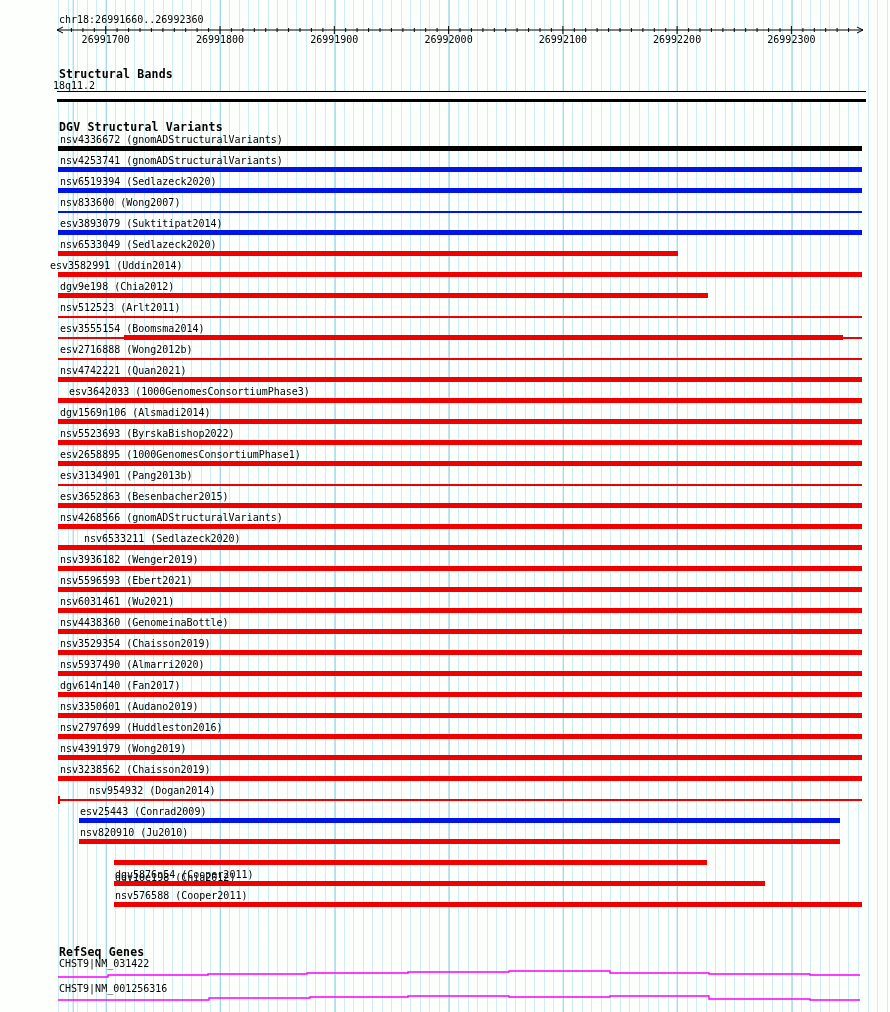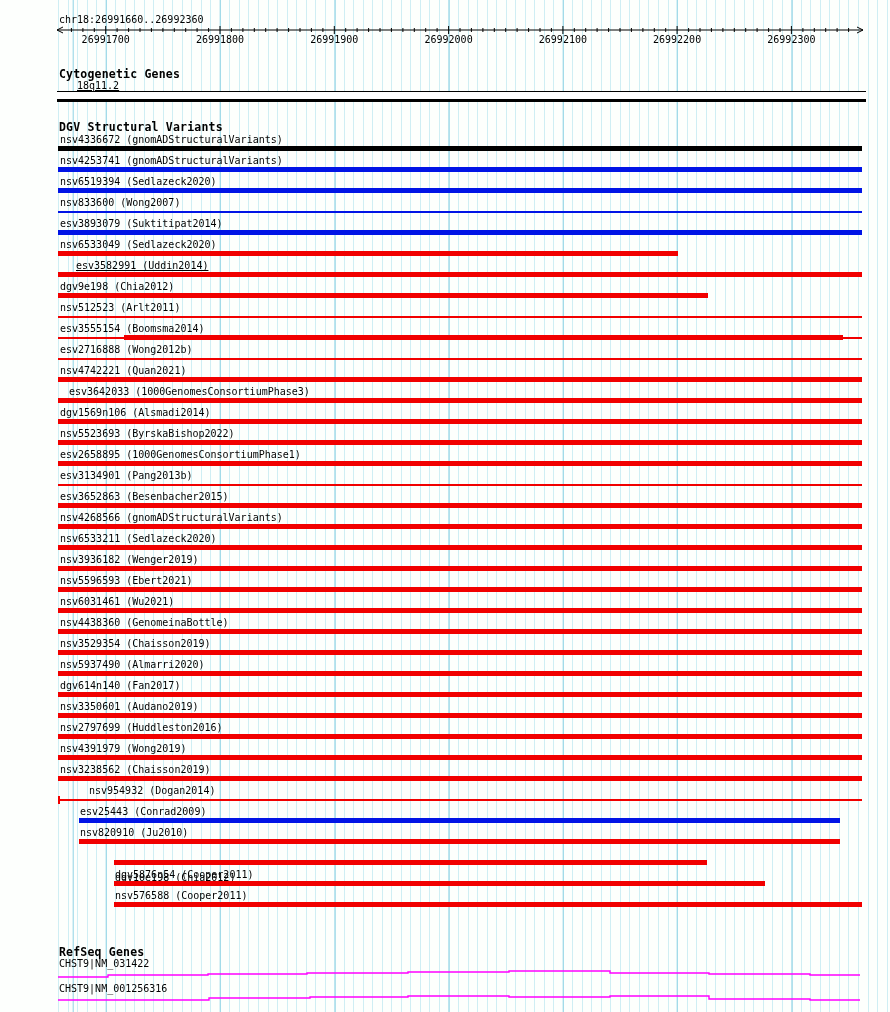--- a/index.html
+++ b/index.html
@@ -102,40 +102,40 @@
       <line x1="848.6" y1="28" x2="848.6" y2="32" stroke="#000"></line>
       <text x="105.7" y="43" text-anchor="middle" font-size="10" font-family="DejaVu Sans Mono,monospace" fill="#000">26991700</text>
       <text x="220.0" y="43" text-anchor="middle" font-size="10" font-family="DejaVu Sans Mono,monospace" fill="#000">26991800</text>
       <text x="334.3" y="43" text-anchor="middle" font-size="10" font-family="DejaVu Sans Mono,monospace" fill="#000">26991900</text>
       <text x="448.6" y="43" text-anchor="middle" font-size="10" font-family="DejaVu Sans Mono,monospace" fill="#000">26992000</text>
       <text x="562.9" y="43" text-anchor="middle" font-size="10" font-family="DejaVu Sans Mono,monospace" fill="#000">26992100</text>
       <text x="677.1" y="43" text-anchor="middle" font-size="10" font-family="DejaVu Sans Mono,monospace" fill="#000">26992200</text>
       <text x="791.4" y="43" text-anchor="middle" font-size="10" font-family="DejaVu Sans Mono,monospace" fill="#000">26992300</text>
     </svg>
 
-  <div class="heading" style="left:59px;top:68px;">Cytogenetic Genes</div>
-  <div class="txt" style="left:77px;top:80px;text-decoration:underline;">18q11.2</div>
+  <div class="heading" style="left:59px;top:68px;">Structural Bands</div>
+  <div class="txt" style="left:53px;top:80px;">18q11.2</div>
   <div class="cytoband"></div>
 
   <div class="heading" style="left:59px;top:121px;">DGV Structural Variants</div>
 
   <div id="dgv-rows">
       <div class="txt" style="left: 60px; top: 134px;">nsv4336672 (gnomADStructuralVariants)</div>
       <div class="bar" style="left: 58px; top: 146px; width: 804px; background: rgb(0, 0, 0);"></div>
       <div class="txt" style="left: 60px; top: 155px;">nsv4253741 (gnomADStructuralVariants)</div>
       <div class="bar" style="left: 58px; top: 167px; width: 804px; background: rgb(0, 20, 230);"></div>
       <div class="txt" style="left: 60px; top: 176px;">nsv6519394 (Sedlazeck2020)</div>
       <div class="bar" style="left: 58px; top: 188px; width: 804px; background: rgb(0, 20, 230);"></div>
       <div class="txt" style="left: 60px; top: 197px;">nsv833600 (Wong2007)</div>
       <div class="bar thin" style="left: 58px; top: 209px; width: 804px; background: rgb(0, 20, 230);"></div>
       <div class="txt" style="left: 60px; top: 218px;">esv3893079 (Suktitipat2014)</div>
       <div class="bar" style="left: 58px; top: 230px; width: 804px; background: rgb(0, 20, 230);"></div>
       <div class="txt" style="left: 60px; top: 239px;">nsv6533049 (Sedlazeck2020)</div>
       <div class="bar" style="left: 58px; top: 251px; width: 620px; background: rgb(241, 0, 0);"></div>
-      <div class="txt" style="left: 76px; top: 260px; text-decoration: underline;">esv3582991 (Uddin2014)</div>
+      <div class="txt" style="left: 50px; top: 260px;">esv3582991 (Uddin2014)</div>
       <div class="bar" style="left: 58px; top: 272px; width: 804px; background: rgb(241, 0, 0);"></div>
       <div class="txt" style="left: 60px; top: 281px;">dgv9e198 (Chia2012)</div>
       <div class="bar" style="left: 58px; top: 293px; width: 650px; background: rgb(241, 0, 0);"></div>
       <div class="txt" style="left: 60px; top: 302px;">nsv512523 (Arlt2011)</div>
       <div class="bar thin" style="left: 58px; top: 314px; width: 804px; background: rgb(241, 0, 0);"></div>
       <div class="txt" style="left: 60px; top: 323px;">esv3555154 (Boomsma2014)</div>
       <div class="bar thin" style="left: 58px; top: 335px; width: 66px; background: rgb(241, 0, 0);"></div>
       <div class="bar" style="left: 124px; top: 335px; width: 719px; background: rgb(241, 0, 0);"></div>
       <div class="bar thin" style="left: 843px; top: 335px; width: 19px; background: rgb(241, 0, 0);"></div>
       <div class="txt" style="left: 60px; top: 344px;">esv2716888 (Wong2012b)</div>
@@ -149,21 +149,21 @@
       <div class="txt" style="left: 60px; top: 428px;">nsv5523693 (ByrskaBishop2022)</div>
       <div class="bar" style="left: 58px; top: 440px; width: 804px; background: rgb(241, 0, 0);"></div>
       <div class="txt" style="left: 60px; top: 449px;">esv2658895 (1000GenomesConsortiumPhase1)</div>
       <div class="bar" style="left: 58px; top: 461px; width: 804px; background: rgb(241, 0, 0);"></div>
       <div class="txt" style="left: 60px; top: 470px;">esv3134901 (Pang2013b)</div>
       <div class="bar thin" style="left: 58px; top: 482px; width: 804px; background: rgb(241, 0, 0);"></div>
       <div class="txt" style="left: 60px; top: 491px;">esv3652863 (Besenbacher2015)</div>
       <div class="bar" style="left: 58px; top: 503px; width: 804px; background: rgb(241, 0, 0);"></div>
       <div class="txt" style="left: 60px; top: 512px;">nsv4268566 (gnomADStructuralVariants)</div>
       <div class="bar" style="left: 58px; top: 524px; width: 804px; background: rgb(241, 0, 0);"></div>
-      <div class="txt" style="left: 60px; top: 533px;">nsv6533211 (Sedlazeck2020)</div>
+      <div class="txt" style="left: 60px; top: 533px; padding-left: 24px;">nsv6533211 (Sedlazeck2020)</div>
       <div class="bar" style="left: 58px; top: 545px; width: 804px; background: rgb(241, 0, 0);"></div>
       <div class="txt" style="left: 60px; top: 554px;">nsv3936182 (Wenger2019)</div>
       <div class="bar" style="left: 58px; top: 566px; width: 804px; background: rgb(241, 0, 0);"></div>
       <div class="txt" style="left: 60px; top: 575px;">nsv5596593 (Ebert2021)</div>
       <div class="bar" style="left: 58px; top: 587px; width: 804px; background: rgb(241, 0, 0);"></div>
       <div class="txt" style="left: 60px; top: 596px;">nsv6031461 (Wu2021)</div>
       <div class="bar" style="left: 58px; top: 608px; width: 804px; background: rgb(241, 0, 0);"></div>
       <div class="txt" style="left: 60px; top: 617px;">nsv4438360 (GenomeinaBottle)</div>
       <div class="bar" style="left: 58px; top: 629px; width: 804px; background: rgb(241, 0, 0);"></div>
       <div class="txt" style="left: 60px; top: 638px;">nsv3529354 (Chaisson2019)</div>

